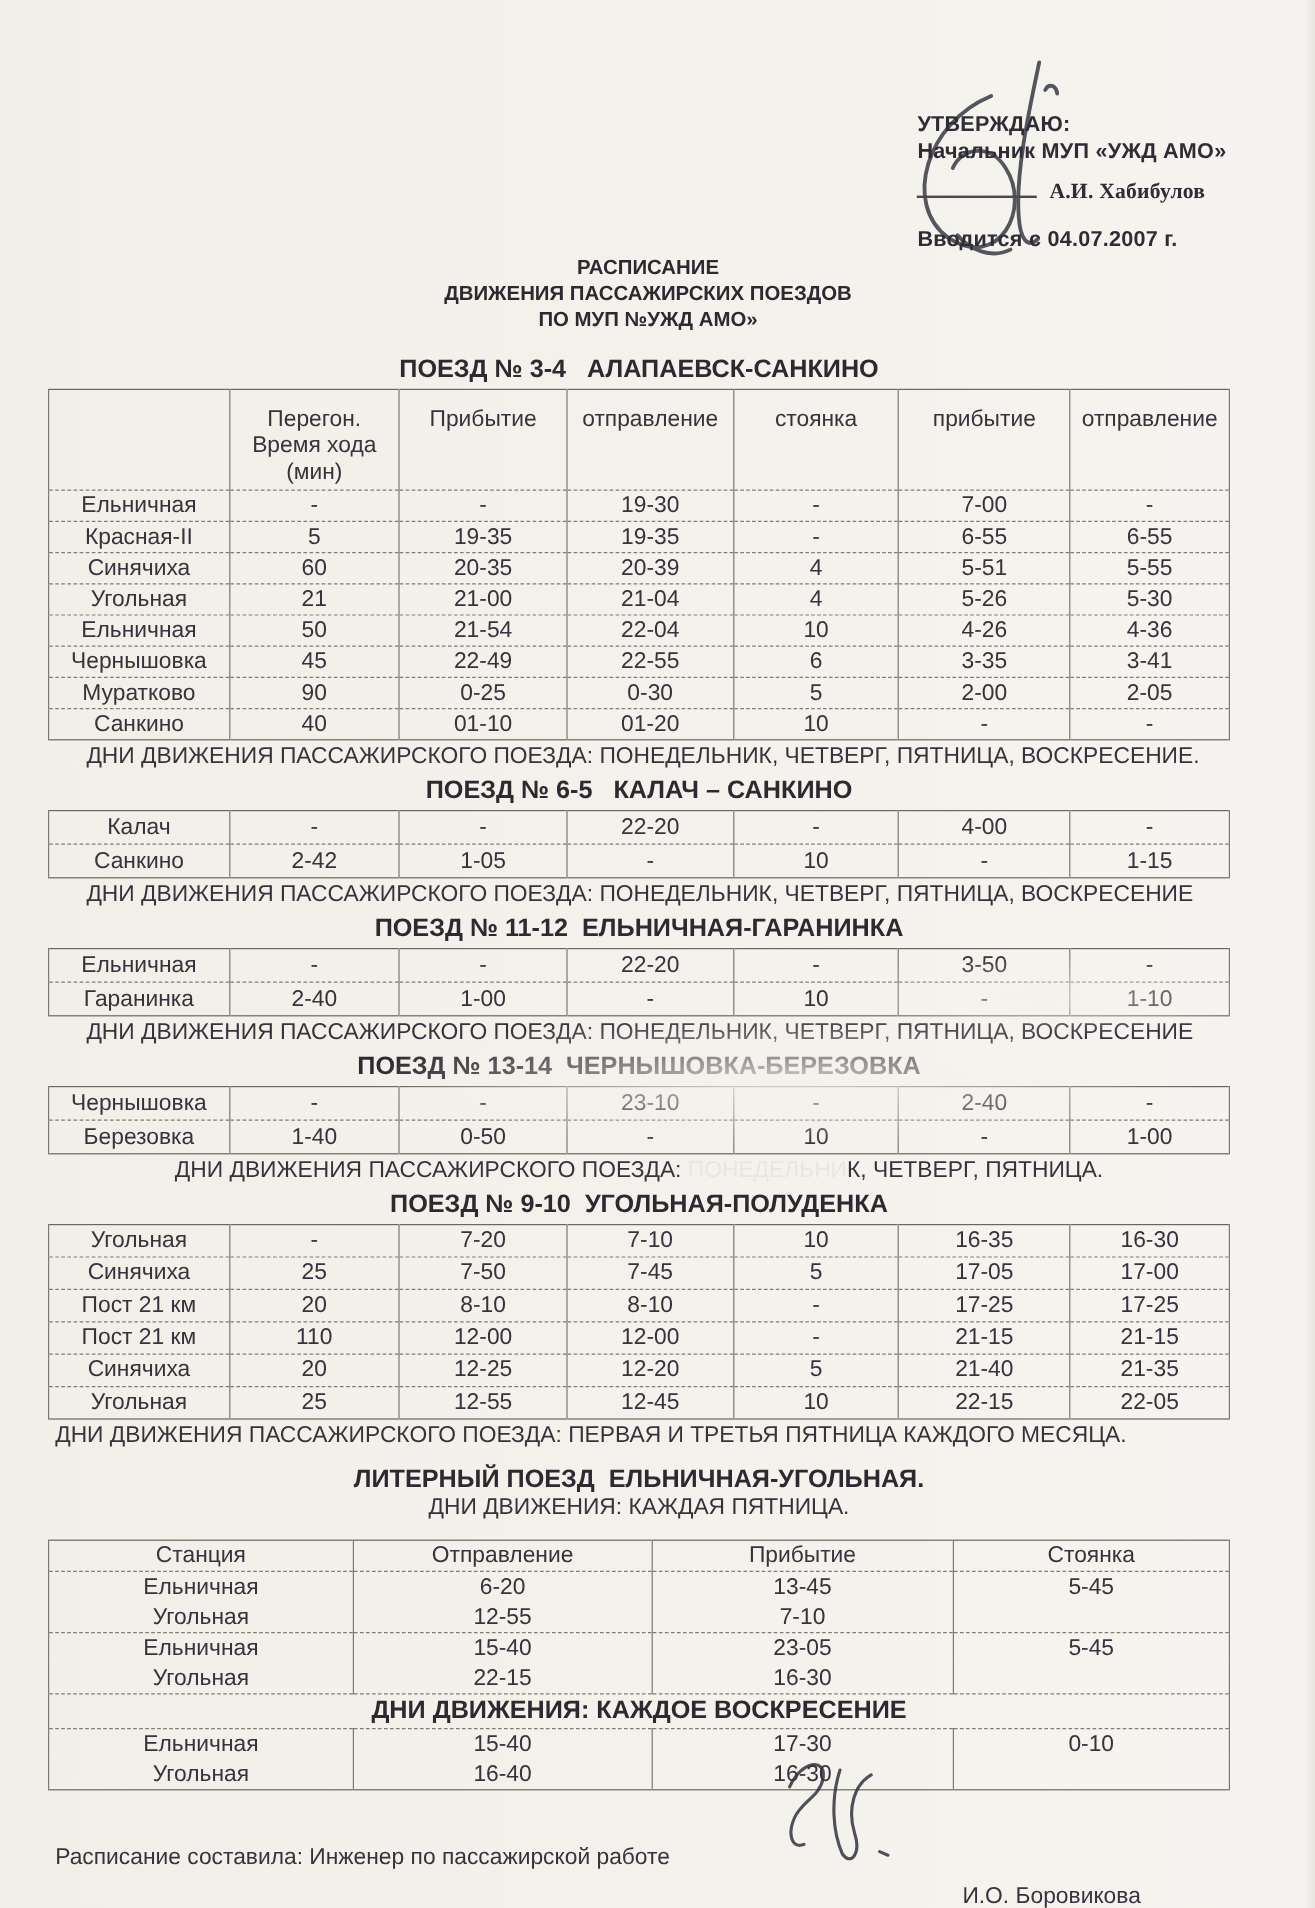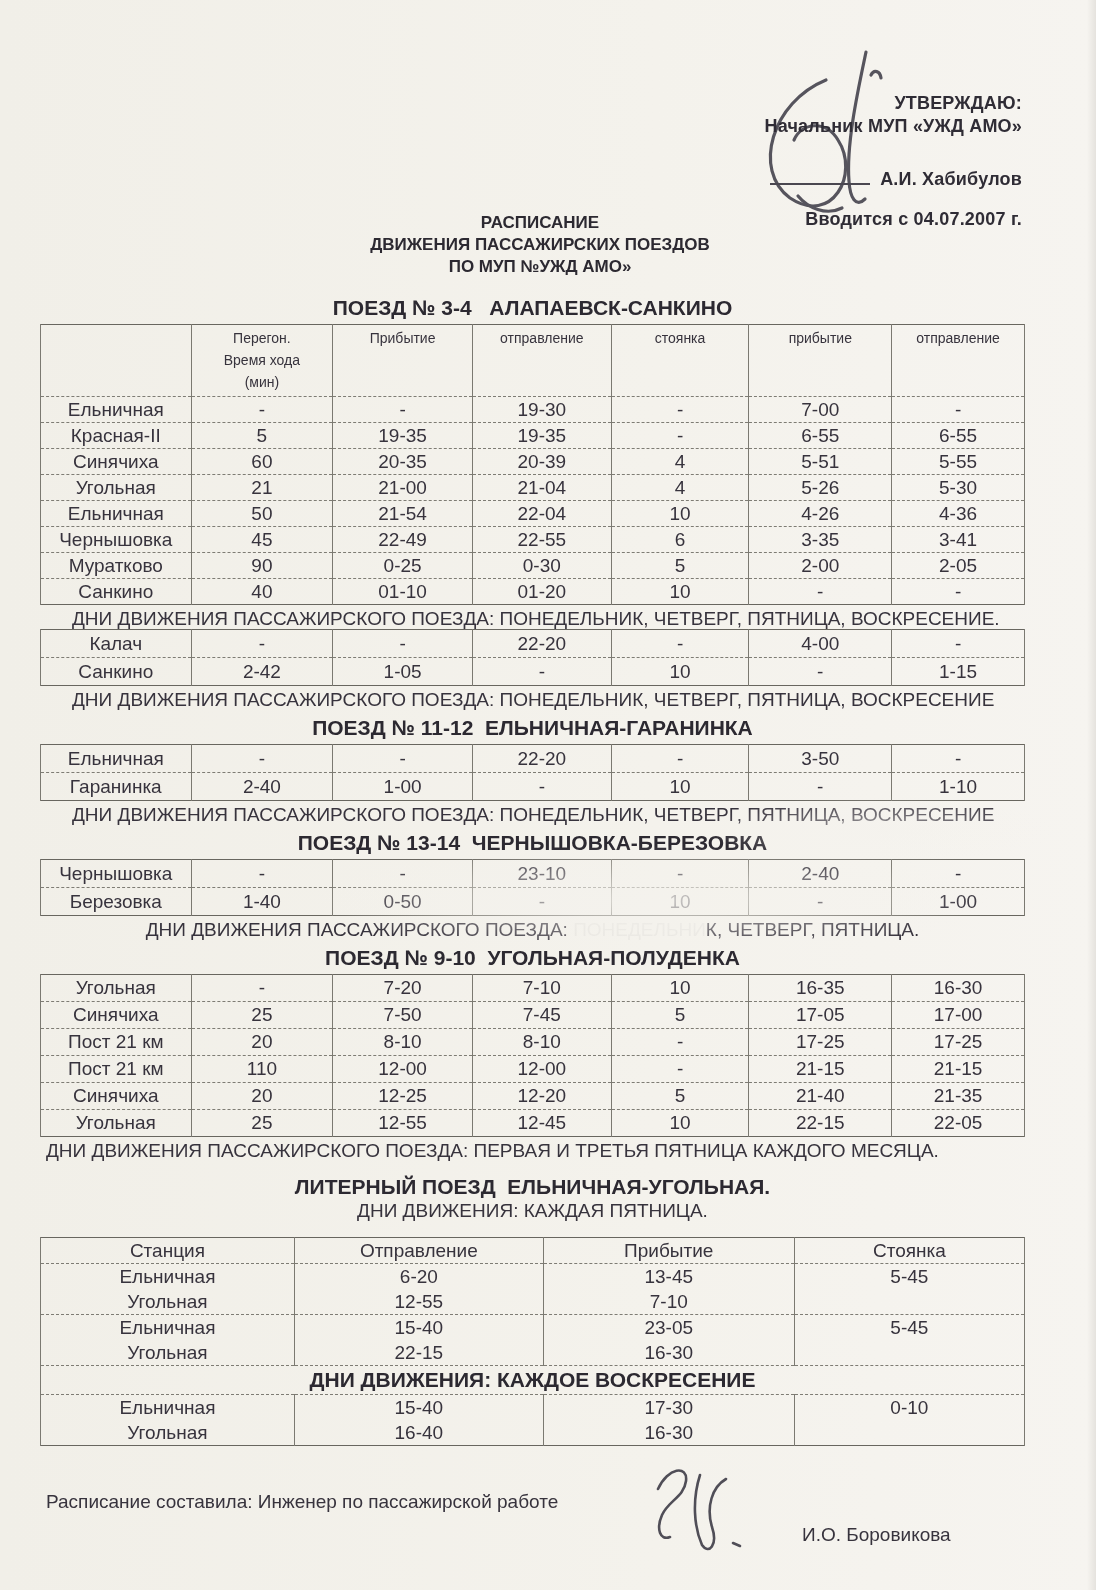--- a/index.html
+++ b/index.html
@@ -13,24 +13,24 @@
     overflow:hidden;
   }
   .page::after{
     content:"";position:absolute;top:0;right:0;width:9px;height:100%;
     background:linear-gradient(90deg,rgba(140,135,128,0) 0%,rgba(140,135,128,.16) 100%);
     pointer-events:none;
   }
   
   .approval{
     position:absolute;top:92px;right:74px;
-    text-align:right;font-weight:700;font-size:18px;line-height:23px;
+    font-weight:700;font-size:18px;line-height:23px;
     color:#2f2c35;letter-spacing:.2px;
   }
-  .approval .row3{margin-top:30px;}
+  .approval .row3{margin-top:10px;font-family:Liberation Serif, serif;}
   .approval .row4{margin-top:17px;}
   .sig-line{
     display:inline-block;width:100px;margin-right:10px;
     border-bottom:2px solid #4a4750;vertical-align:baseline;height:14px;
   }
   .sig-top{position:absolute;left:738px;top:48px;pointer-events:none;}
   .sig-bottom{position:absolute;left:636px;top:1455px;pointer-events:none;}
   
   .doc-title{
     position:absolute;top:212px;left:0;width:1080px;
@@ -49,22 +49,22 @@
   table.sched td{
     border-left:1px solid #7b7971;border-right:1px solid #7b7971;
     border-top:1px dashed #7e7c74;border-bottom:1px dashed #7e7c74;
     text-align:center;vertical-align:middle;
     font-size:19px;height:25px;padding:0 2px;color:#37333d;
     overflow:hidden;
   }
   table.sched.mid td{height:27px;}
   table.sched.t5 td{height:26px;}
   tr.head-row td{
-    height:69px;vertical-align:top;padding-top:2px;
-    white-space:pre-line;line-height:22px;font-size:14px;margin-top:15px;
+    height:69px;vertical-align:top;padding-top:14px;
+    white-space:pre-line;line-height:22px;font-size:19px;margin-top:15px;
   }
   .days{
     margin-top:3px;font-size:19px;line-height:21px;color:#37333d;
     padding-left:32px;white-space:nowrap;
   }
   .days.tight{padding-left:6px;}
   .days.centered{text-align:center;padding-left:0;}
   .faded-word{opacity:.06;}
   
   .lit-title{
@@ -220,20 +220,21 @@
             <td>01-10</td>
             <td>01-20</td>
             <td>10</td>
             <td>-</td>
             <td>-</td>
           </tr>
         </tbody>
     </table>
     <div class="days"><span>ДНИ ДВИЖЕНИЯ ПАССАЖИРСКОГО ПОЕЗДА: ПОНЕДЕЛЬНИК, ЧЕТВЕРГ, ПЯТНИЦА, ВОСКРЕСЕНИЕ.</span></div>
 
+    <h3 class="train-title">ПОЕЗД № 6-5   КАЛАЧ – САНКИНО</h3>
     <table class="sched mid">
       <colgroup>
           <col style="width:15.3%">
           <col style="width:14.4%">
           <col style="width:14.2%">
           <col style="width:14.1%">
           <col style="width:14.0%">
           <col style="width:14.5%">
           <col style="width:13.5%">
         </colgroup>

